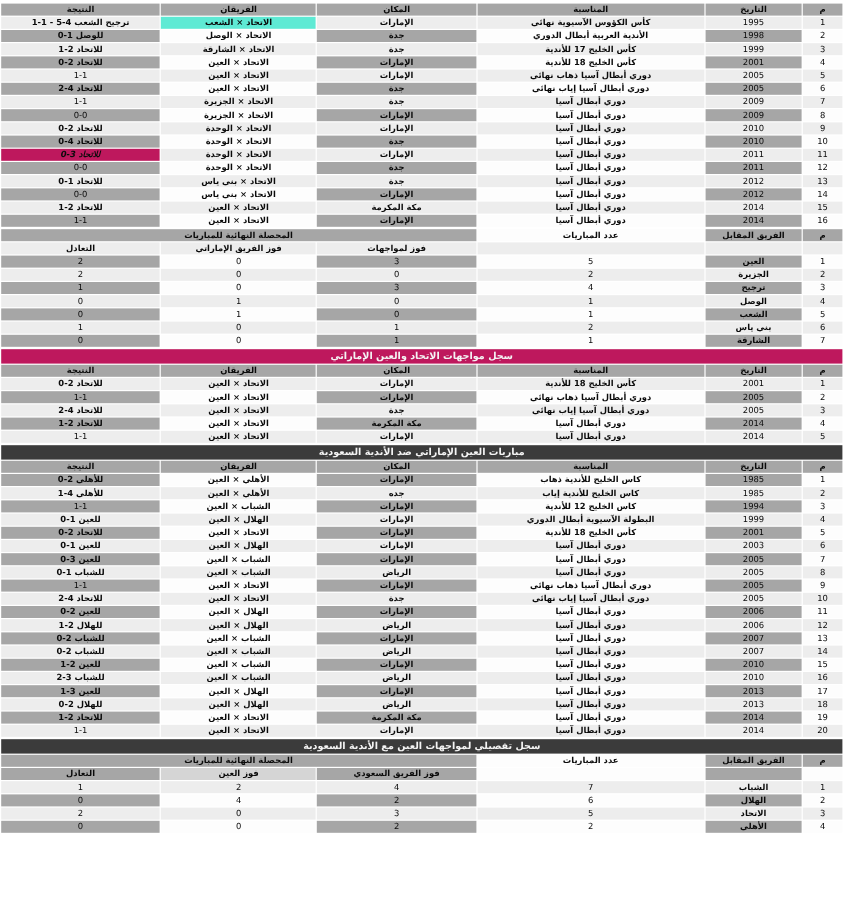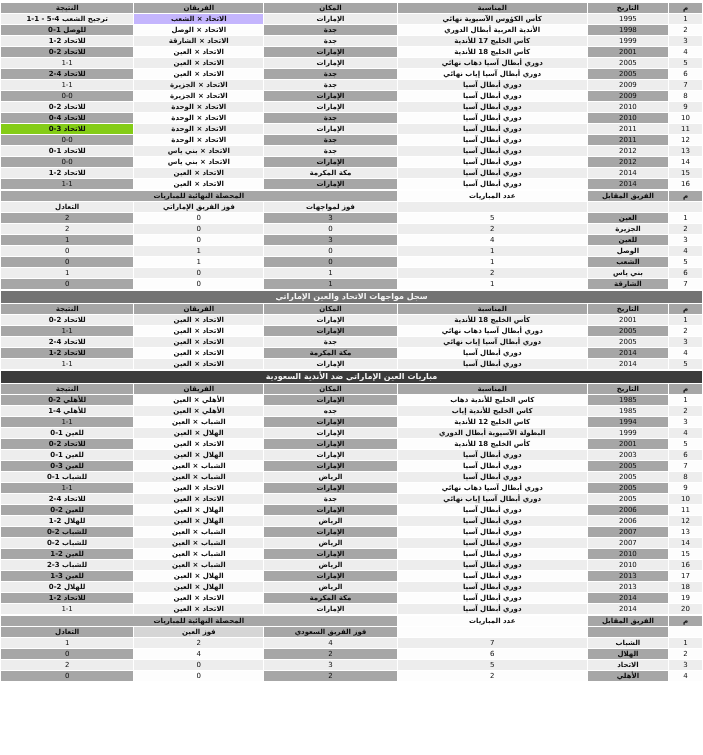--- a/index.html
+++ b/index.html
@@ -41,21 +41,21 @@
             <td class="hd" style="background: rgb(166, 166, 166);">المناسبة</td>
             <td class="hd" style="background: rgb(166, 166, 166);">المكان</td>
             <td class="hd" style="background: rgb(166, 166, 166);">الفريقان</td>
             <td class="hd" style="background: rgb(166, 166, 166);">النتيجة</td>
           </tr>
           <tr>
             <td style="background: rgb(237, 237, 237);">1</td>
             <td style="background: rgb(237, 237, 237);">1995</td>
             <td class="hd" style="background: rgb(237, 237, 237);">كأس الكؤوس الآسيوية نهائي</td>
             <td class="hd" style="background: rgb(237, 237, 237);">الإمارات</td>
-            <td class="hd" style="background: #c4b5fd;">الاتحاد × الشعب</td>
+            <td class="hd" style="background: #5eead4;">الاتحاد × الشعب</td>
             <td class="hd" style="background: rgb(237, 237, 237);">ترجيح الشعب 4-5 - 1-1</td>
           </tr>
           <tr>
             <td style="background: rgb(253, 253, 253);">2</td>
             <td style="background: rgb(166, 166, 166);">1998</td>
             <td class="hd" style="background: rgb(253, 253, 253);">الأندية العربية أبطال الدوري</td>
             <td class="hd" style="background: rgb(166, 166, 166);">جدة</td>
             <td class="hd" style="background: rgb(253, 253, 253);">الاتحاد × الوصل</td>
             <td class="hd" style="background: rgb(166, 166, 166);">للوصل 1-0</td>
           </tr>
@@ -122,21 +122,21 @@
             <td class="hd" style="background: rgb(166, 166, 166);">جدة</td>
             <td class="hd" style="background: rgb(253, 253, 253);">الاتحاد × الوحدة</td>
             <td class="hd" style="background: rgb(166, 166, 166);">للاتحاد 4-0</td>
           </tr>
           <tr>
             <td style="background: rgb(237, 237, 237);">11</td>
             <td style="background: rgb(237, 237, 237);">2011</td>
             <td class="hd" style="background: rgb(237, 237, 237);">دوري أبطال آسيا</td>
             <td class="hd" style="background: rgb(237, 237, 237);">الإمارات</td>
             <td class="hd" style="background: rgb(237, 237, 237);">الاتحاد × الوحدة</td>
-            <td class="hd" style="background: #84cc16;">للاتحاد 3-0</td>
+            <td class="hd" style="background: #be185d; font-style: italic;">للاتحاد 3-0</td>
           </tr>
           <tr>
             <td style="background: rgb(253, 253, 253);">12</td>
             <td style="background: rgb(166, 166, 166);">2011</td>
             <td class="hd" style="background: rgb(253, 253, 253);">دوري أبطال آسيا</td>
             <td class="hd" style="background: rgb(166, 166, 166);">جدة</td>
             <td class="hd" style="background: rgb(253, 253, 253);">الاتحاد × الوحدة</td>
             <td style="background: rgb(166, 166, 166);">0-0</td>
           </tr>
           <tr>
@@ -211,21 +211,21 @@
           <tr>
             <td style="background: rgb(237, 237, 237);">2</td>
             <td class="hd" style="background: rgb(237, 237, 237);">الجزيرة</td>
             <td style="background: rgb(237, 237, 237);">2</td>
             <td style="background: rgb(237, 237, 237);">0</td>
             <td style="background: rgb(237, 237, 237);">0</td>
             <td style="background: rgb(237, 237, 237);">2</td>
           </tr>
           <tr>
             <td style="background: rgb(253, 253, 253);">3</td>
-            <td class="hd" style="background: rgb(166, 166, 166);">للعين</td>
+            <td class="hd" style="background: rgb(166, 166, 166);">ترجيح</td>
             <td style="background: rgb(253, 253, 253);">4</td>
             <td style="background: rgb(166, 166, 166);">3</td>
             <td style="background: rgb(253, 253, 253);">0</td>
             <td style="background: rgb(166, 166, 166);">1</td>
           </tr>
           <tr>
             <td style="background: rgb(237, 237, 237);">4</td>
             <td class="hd" style="background: rgb(237, 237, 237);">الوصل</td>
             <td style="background: rgb(237, 237, 237);">1</td>
             <td style="background: rgb(237, 237, 237);">0</td>
@@ -254,21 +254,21 @@
             <td style="background: rgb(253, 253, 253);">1</td>
             <td style="background: rgb(166, 166, 166);">1</td>
             <td style="background: rgb(253, 253, 253);">0</td>
             <td style="background: rgb(166, 166, 166);">0</td>
           </tr>
         </tbody>
       </table>
   </div>
 
   <div class="section">
-    <div class="title-bar" style="background: #737373; color: rgb(244, 244, 244);">سجل مواجهات الاتحاد والعين الإماراتي</div>
+    <div class="title-bar" style="background: #be185d; color: rgb(244, 244, 244);">سجل مواجهات الاتحاد والعين الإماراتي</div>
     <table class="grid">
         <colgroup>
           <col style="width: 33px;">
           <col style="width: 80px;">
           <col style="width: 189px;">
           <col style="width: 132px;">
           <col style="width: 129px;">
           <col style="width: 132px;">
         </colgroup>
         <tbody>
@@ -502,20 +502,21 @@
             <td class="hd" style="background: rgb(237, 237, 237);">دوري أبطال آسيا</td>
             <td class="hd" style="background: rgb(237, 237, 237);">الإمارات</td>
             <td class="hd" style="background: rgb(237, 237, 237);">الاتحاد × العين</td>
             <td style="background: rgb(237, 237, 237);">1-1</td>
           </tr>
         </tbody>
       </table>
   </div>
 
   <div class="section">
+    <div class="title-bar" style="background: rgb(59, 59, 59); color: rgb(244, 244, 244);">سجل تفصيلي لمواجهات العين مع الأندية السعودية</div>
     <table class="grid">
         <colgroup>
           <col style="width: 33px;">
           <col style="width: 80px;">
           <col style="width: 189px;">
           <col style="width: 132px;">
           <col style="width: 129px;">
           <col style="width: 132px;">
         </colgroup>
         <tbody>

